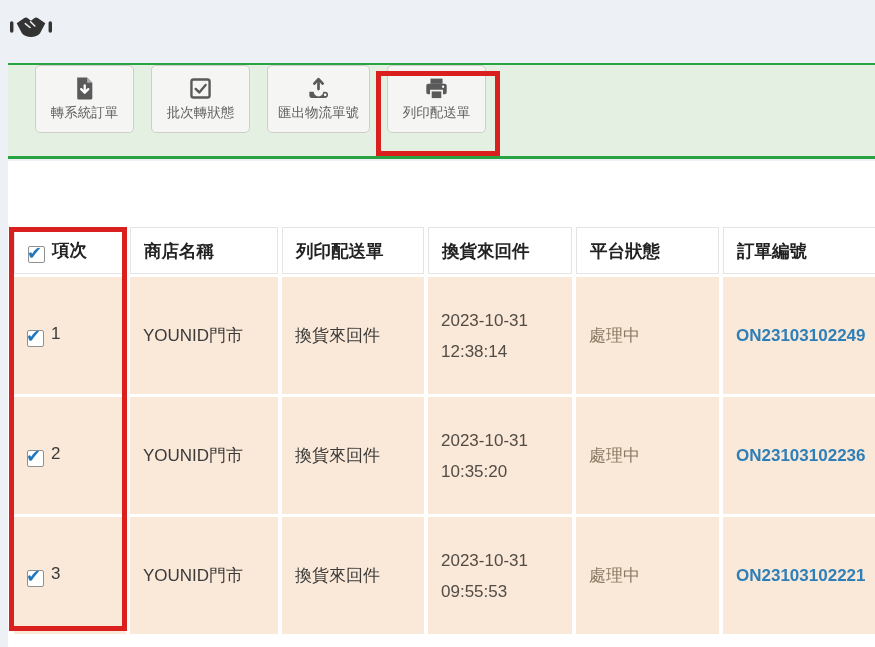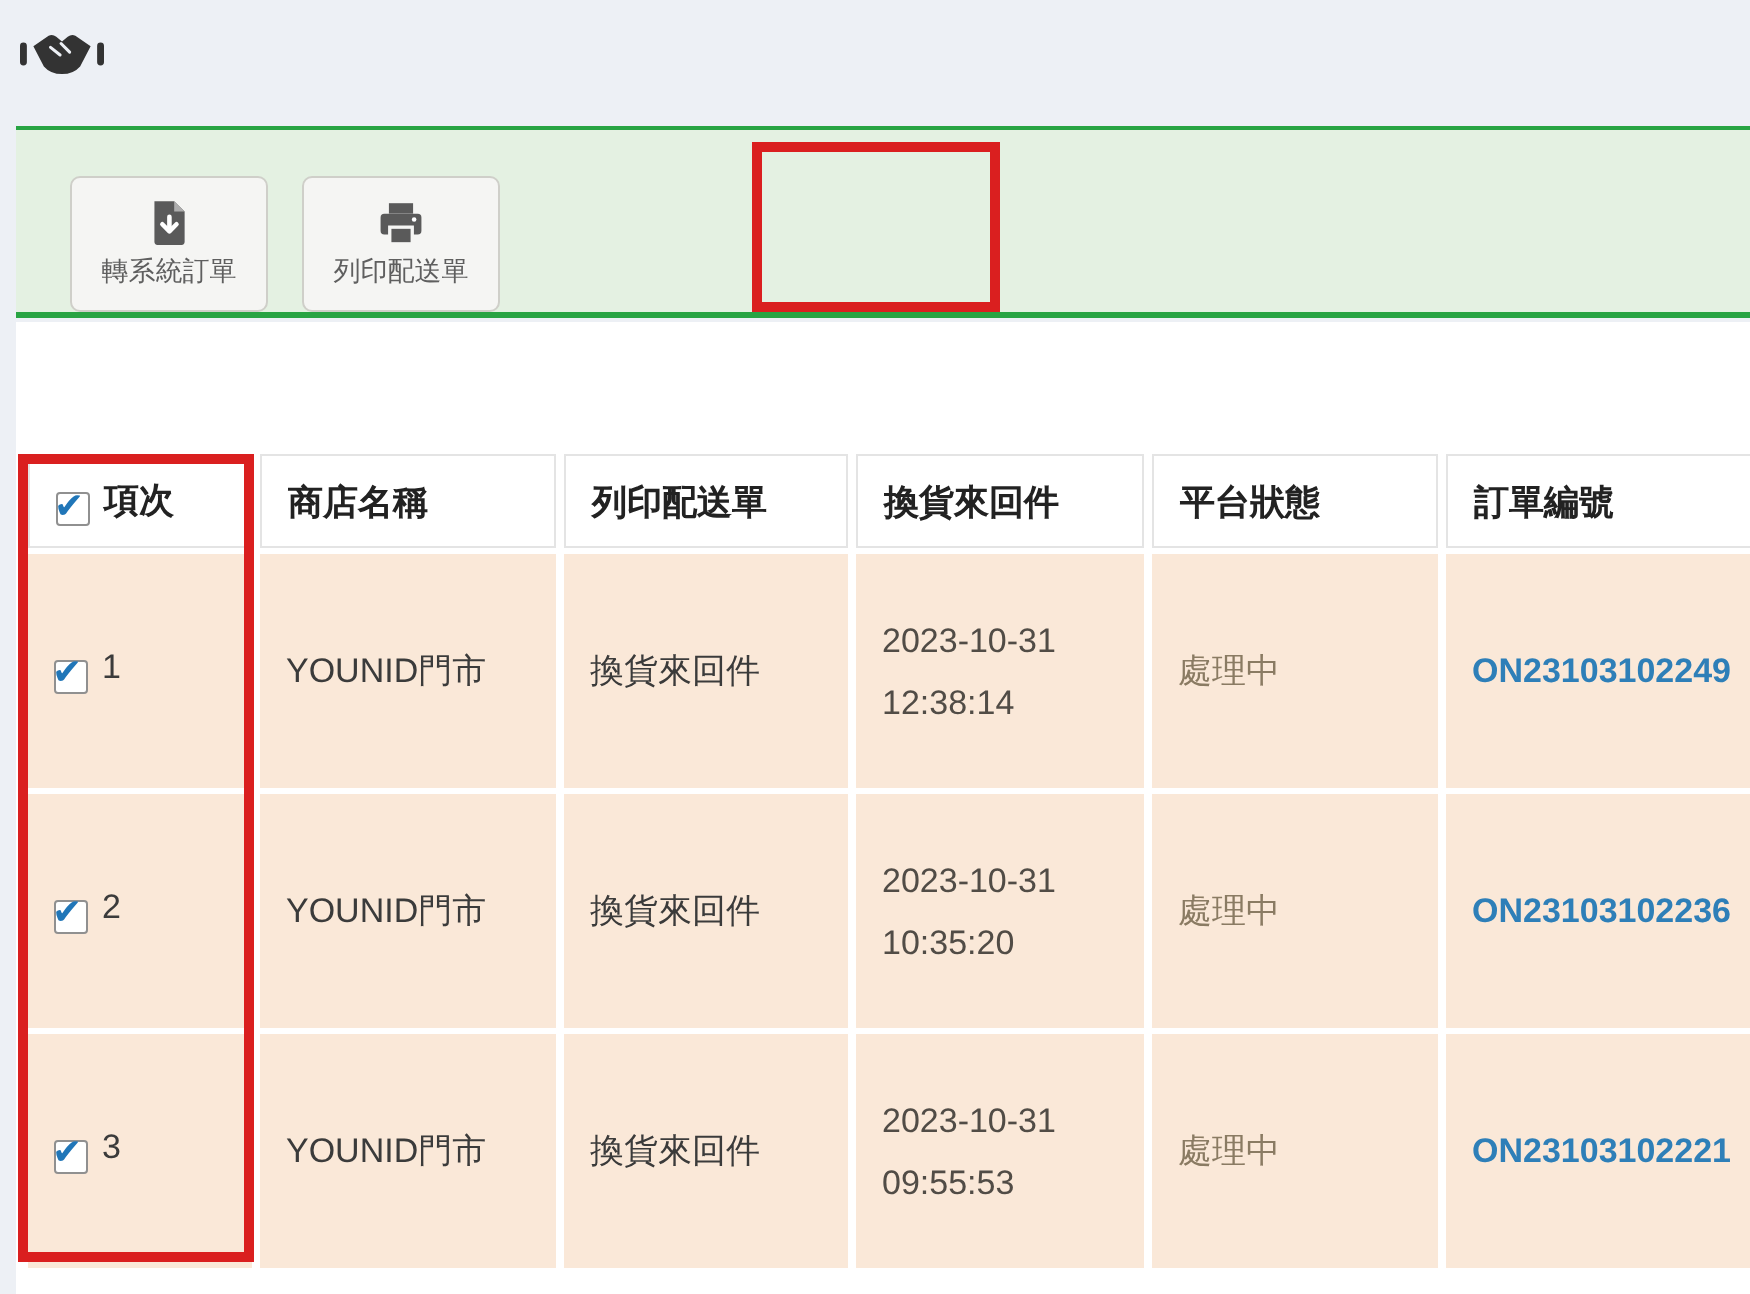--- a/index.html
+++ b/index.html
@@ -29,21 +29,21 @@
     display:flex; align-items:center; gap:9px;
   }
   .page-title { font-size:26px; font-weight:400; color:#3a3a3a; letter-spacing:1px; }
   .handshake { width:42px; height:28px; display:block; }
   
   .toolbar {
     position:absolute; top:63px; left:8px; right:0; height:96px;
     background:var(--toolbar-bg);
     border-top:2px solid var(--toolbar-border);
     border-bottom:3px solid var(--toolbar-border);
-    display:flex; align-items:flex-end; gap:17px;
+    display:flex; align-items:flex-start; gap:17px;
     padding-left:27px;
   }
   .tb-btn {
     min-width:99px; height:68px;
     background:var(--btn-bg);
     border:1px solid var(--btn-border);
     border-radius:5px;
     display:flex; flex-direction:column; align-items:center; justify-content:center;
     gap:3px; padding:6px 10px;
     font-family:inherit; cursor:pointer;
@@ -139,20 +139,32 @@
     <path d="M16 9.5 L21 13.5 M21.5 7.5 L26 12" stroke="#edf0f5" stroke-width="1.6" stroke-linecap="round" fill="none"></path>
   </svg>
 </div>
 
 <div class="toolbar">
   <button class="tb-btn">
     <svg class="tb-icon" viewBox="0 0 24 24">
         <use href="#ico-file-import"></use>
       </svg>
     <span class="tb-label">轉系統訂單</span>
+  </button>
+  <button class="tb-btn">
+    <svg class="tb-icon" viewBox="0 0 24 24">
+        <use href="#ico-check-square"></use>
+      </svg>
+    <span class="tb-label">批次轉狀態</span>
+  </button>
+  <button class="tb-btn">
+    <svg class="tb-icon" viewBox="0 0 24 24">
+        <use href="#ico-upload"></use>
+      </svg>
+    <span class="tb-label">匯出物流單號</span>
   </button>
   <button class="tb-btn">
     <svg class="tb-icon" viewBox="0 0 24 24">
         <use href="#ico-printer"></use>
       </svg>
     <span class="tb-label">列印配送單</span>
   </button>
 </div>
 
 <div class="content">

